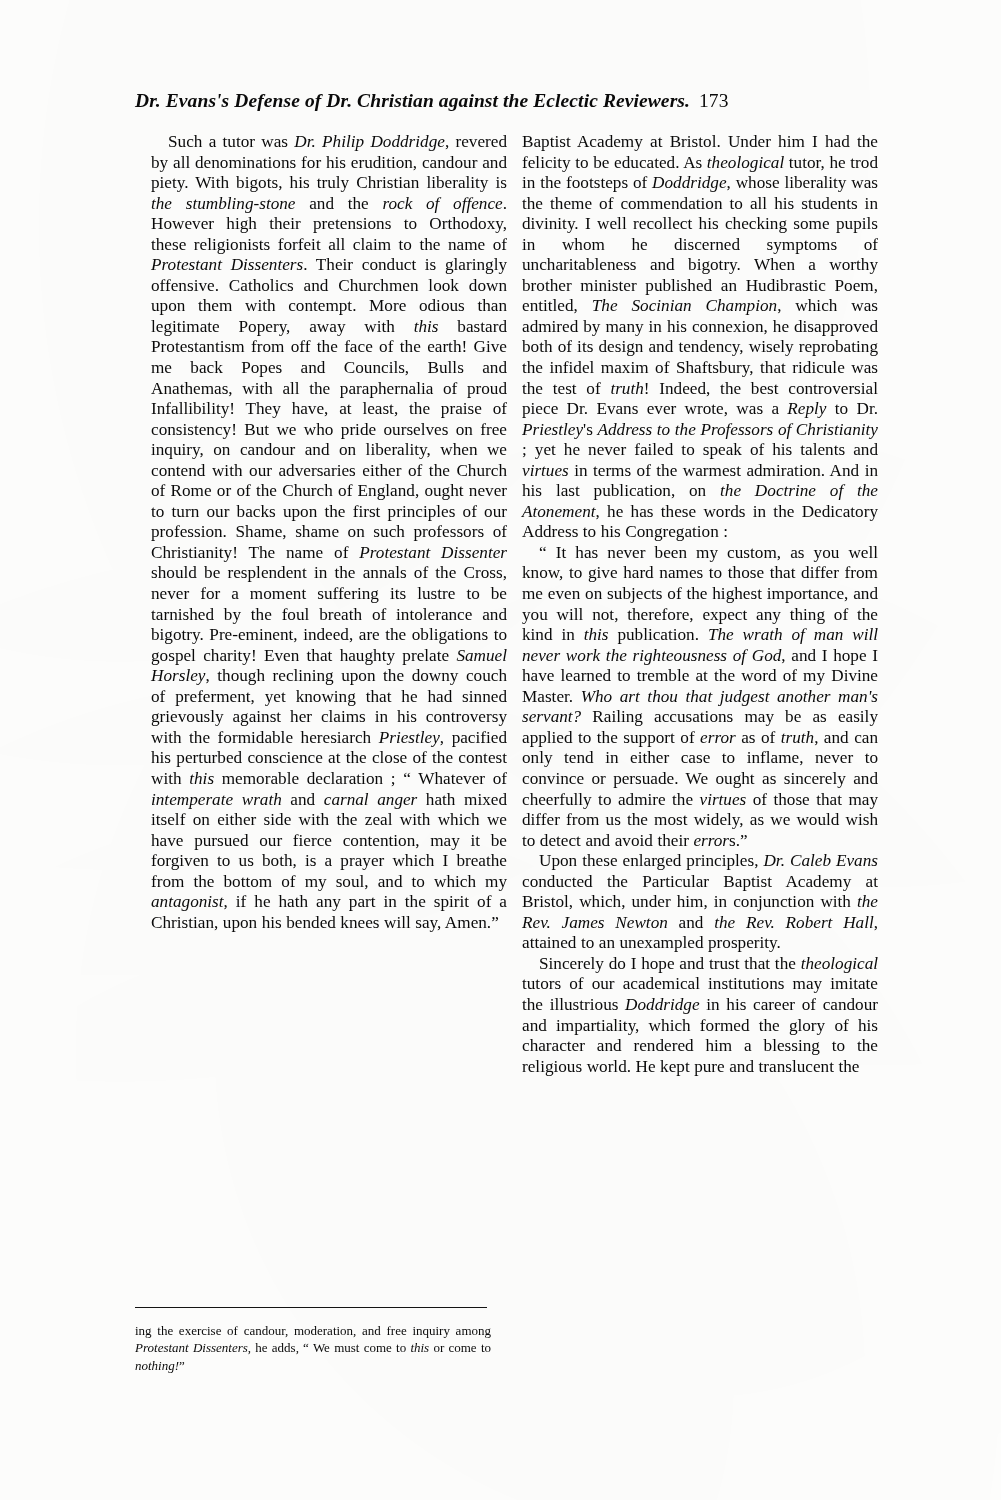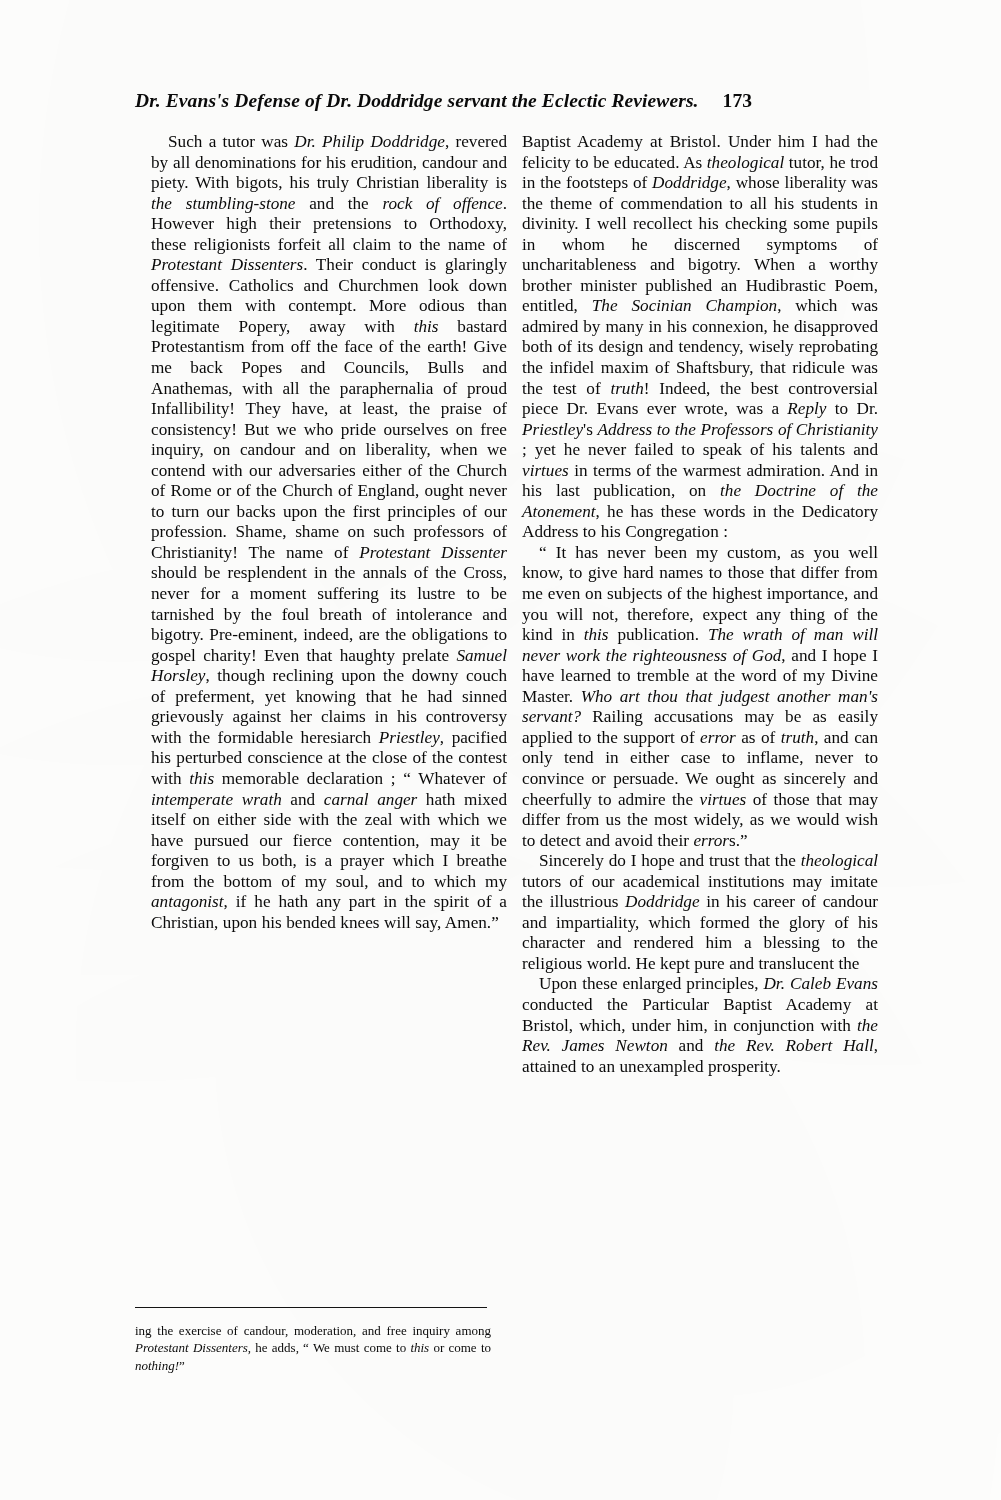--- a/index.html
+++ b/index.html
@@ -45,22 +45,22 @@
     top: 90px;
     width: 740px;
     font-style: italic;
     font-weight: bold;
     font-size: 19.5px;
     letter-spacing: .1px;
     white-space: nowrap;
   }
   .running-head .folio {
     font-style: normal;
-    font-weight: bold;
-    margin-left: 19px;
+    font-weight: normal;
+    margin-left: 4px;
   }
 
   
   .columns {
     position: absolute;
     left: 135px;
     top: 132px;
     width: 740px;
   }
   .col {
@@ -106,35 +106,35 @@
   }
 </style>
 </head>
 <body>
 
 <div class="page-scan">
 
   <div class="scan-grain"></div>
 
   <div class="running-head">
-    <span>Dr. Evans's Defense of Dr. Doddridge servant the Eclectic Reviewers.</span>
+    <span>Dr. Evans's Defense of Dr. Christian against the Eclectic Reviewers.</span>
     <span class="folio">173</span>
   </div>
 
   <div class="columns">
 
     <div class="col col-left">
       <p class="indent">Such a tutor was <i>Dr. Philip Doddridge</i>, revered by all denominations for his erudition, candour and piety. With bigots, his truly Christian liberality is <i>the stumbling-stone</i> and the <i>rock of offence</i>. However high their pretensions to Orthodoxy, these religionists forfeit all claim to the name of <i>Protestant Dissenters</i>. Their conduct is glaringly offensive. Catholics and Churchmen look down upon them with contempt. More odious than legitimate Popery, away with <i>this</i> bastard Protestantism from off the face of the earth! Give me back Popes and Councils, Bulls and Anathemas, with all the paraphernalia of proud Infallibility! They have, at least, the praise of consistency! But we who pride ourselves on free inquiry, on candour and on liberality, when we contend with our adversaries either of the Church of Rome or of the Church of England, ought never to turn our backs upon the first principles of our profession. Shame, shame on such professors of Christianity! The name of <i>Protestant Dissenter</i> should be resplendent in the annals of the Cross, never for a moment suffering its lustre to be tarnished by the foul breath of intolerance and bigotry. Pre-eminent, indeed, are the obligations to gospel charity! Even that haughty prelate <i>Samuel Horsley</i>, though reclining upon the downy couch of preferment, yet knowing that he had sinned grievously against her claims in his controversy with the formidable heresiarch <i>Priestley</i>, pacified his perturbed conscience at the close of the contest with <i>this</i> memorable declaration ; “ Whatever of <i>intemperate wrath</i> and <i>carnal anger</i> hath mixed itself on either side with the zeal with which we have pursued our fierce contention, may it be forgiven to us both, is a prayer which I breathe from the bottom of my soul, and to which my <i>antagonist</i>, if he hath any part in the spirit of a Christian, upon his bended knees will say, Amen.”</p>
     </div>
 
     <div class="col col-right">
       <p>Baptist Academy at Bristol. Under him I had the felicity to be educated. As <i>theological</i> tutor, he trod in the footsteps of <i>Doddridge</i>, whose liberality was the theme of commendation to all his students in divinity. I well recollect his checking some pupils in whom he discerned symptoms of uncharitableness and bigotry. When a worthy brother minister published an Hudibrastic Poem, entitled, <i>The Socinian Champion</i>, which was admired by many in his connexion, he disapproved both of its design and tendency, wisely reprobating the infidel maxim of Shaftsbury, that ridicule was the test of <i>truth</i>! Indeed, the best controversial piece Dr. Evans ever wrote, was a <i>Reply</i> to Dr. <i>Priestley</i>'s <i>Address to the Professors of Christianity</i> ; yet he never failed to speak of his talents and <i>virtues</i> in terms of the warmest admiration. And in his last publication, on <i>the Doctrine of the Atonement</i>, he has these words in the Dedicatory Address to his Congregation :</p>
       <p class="indent">“ It has never been my custom, as you well know, to give hard names to those that differ from me even on subjects of the highest importance, and you will not, therefore, expect any thing of the kind in <i>this</i> publication. <i>The wrath of man will never work the righteousness of God</i>, and I hope I have learned to tremble at the word of my Divine Master. <i>Who art thou that judgest another man's servant?</i> Railing accusations may be as easily applied to the support of <i>error</i> as of <i>truth</i>, and can only tend in either case to inflame, never to convince or persuade. We ought as sincerely and cheerfully to admire the <i>virtues</i> of those that may differ from us the most widely, as we would wish to detect and avoid their <i>error</i>s.”</p>
+      <p class="indent">Upon these enlarged principles, <i>Dr. Caleb Evans</i> conducted the Particular Baptist Academy at Bristol, which, under him, in conjunction with <i>the Rev. James Newton</i> and <i>the Rev. Robert Hall</i>, attained to an unexampled prosperity.</p>
       <p class="indent">Sincerely do I hope and trust that the <i>theological</i> tutors of our academical institutions may imitate the illustrious <i>Doddridge</i> in his career of candour and impartiality, which formed the glory of his character and rendered him a blessing to the religious world. He kept pure and translucent the</p>
-      <p class="indent">Upon these enlarged principles, <i>Dr. Caleb Evans</i> conducted the Particular Baptist Academy at Bristol, which, under him, in conjunction with <i>the Rev. James Newton</i> and <i>the Rev. Robert Hall</i>, attained to an unexampled prosperity.</p>
     </div>
 
   </div>
 
   <div class="footnote-rule"></div>
   <p class="footnote">ing the exercise of candour, moderation, and free inquiry among <i>Protestant Dissenters</i>, he adds, “ We must come to <i>this</i> or come to <i>nothing!</i>”</p>
 
 </div>
 
 </body></html>

